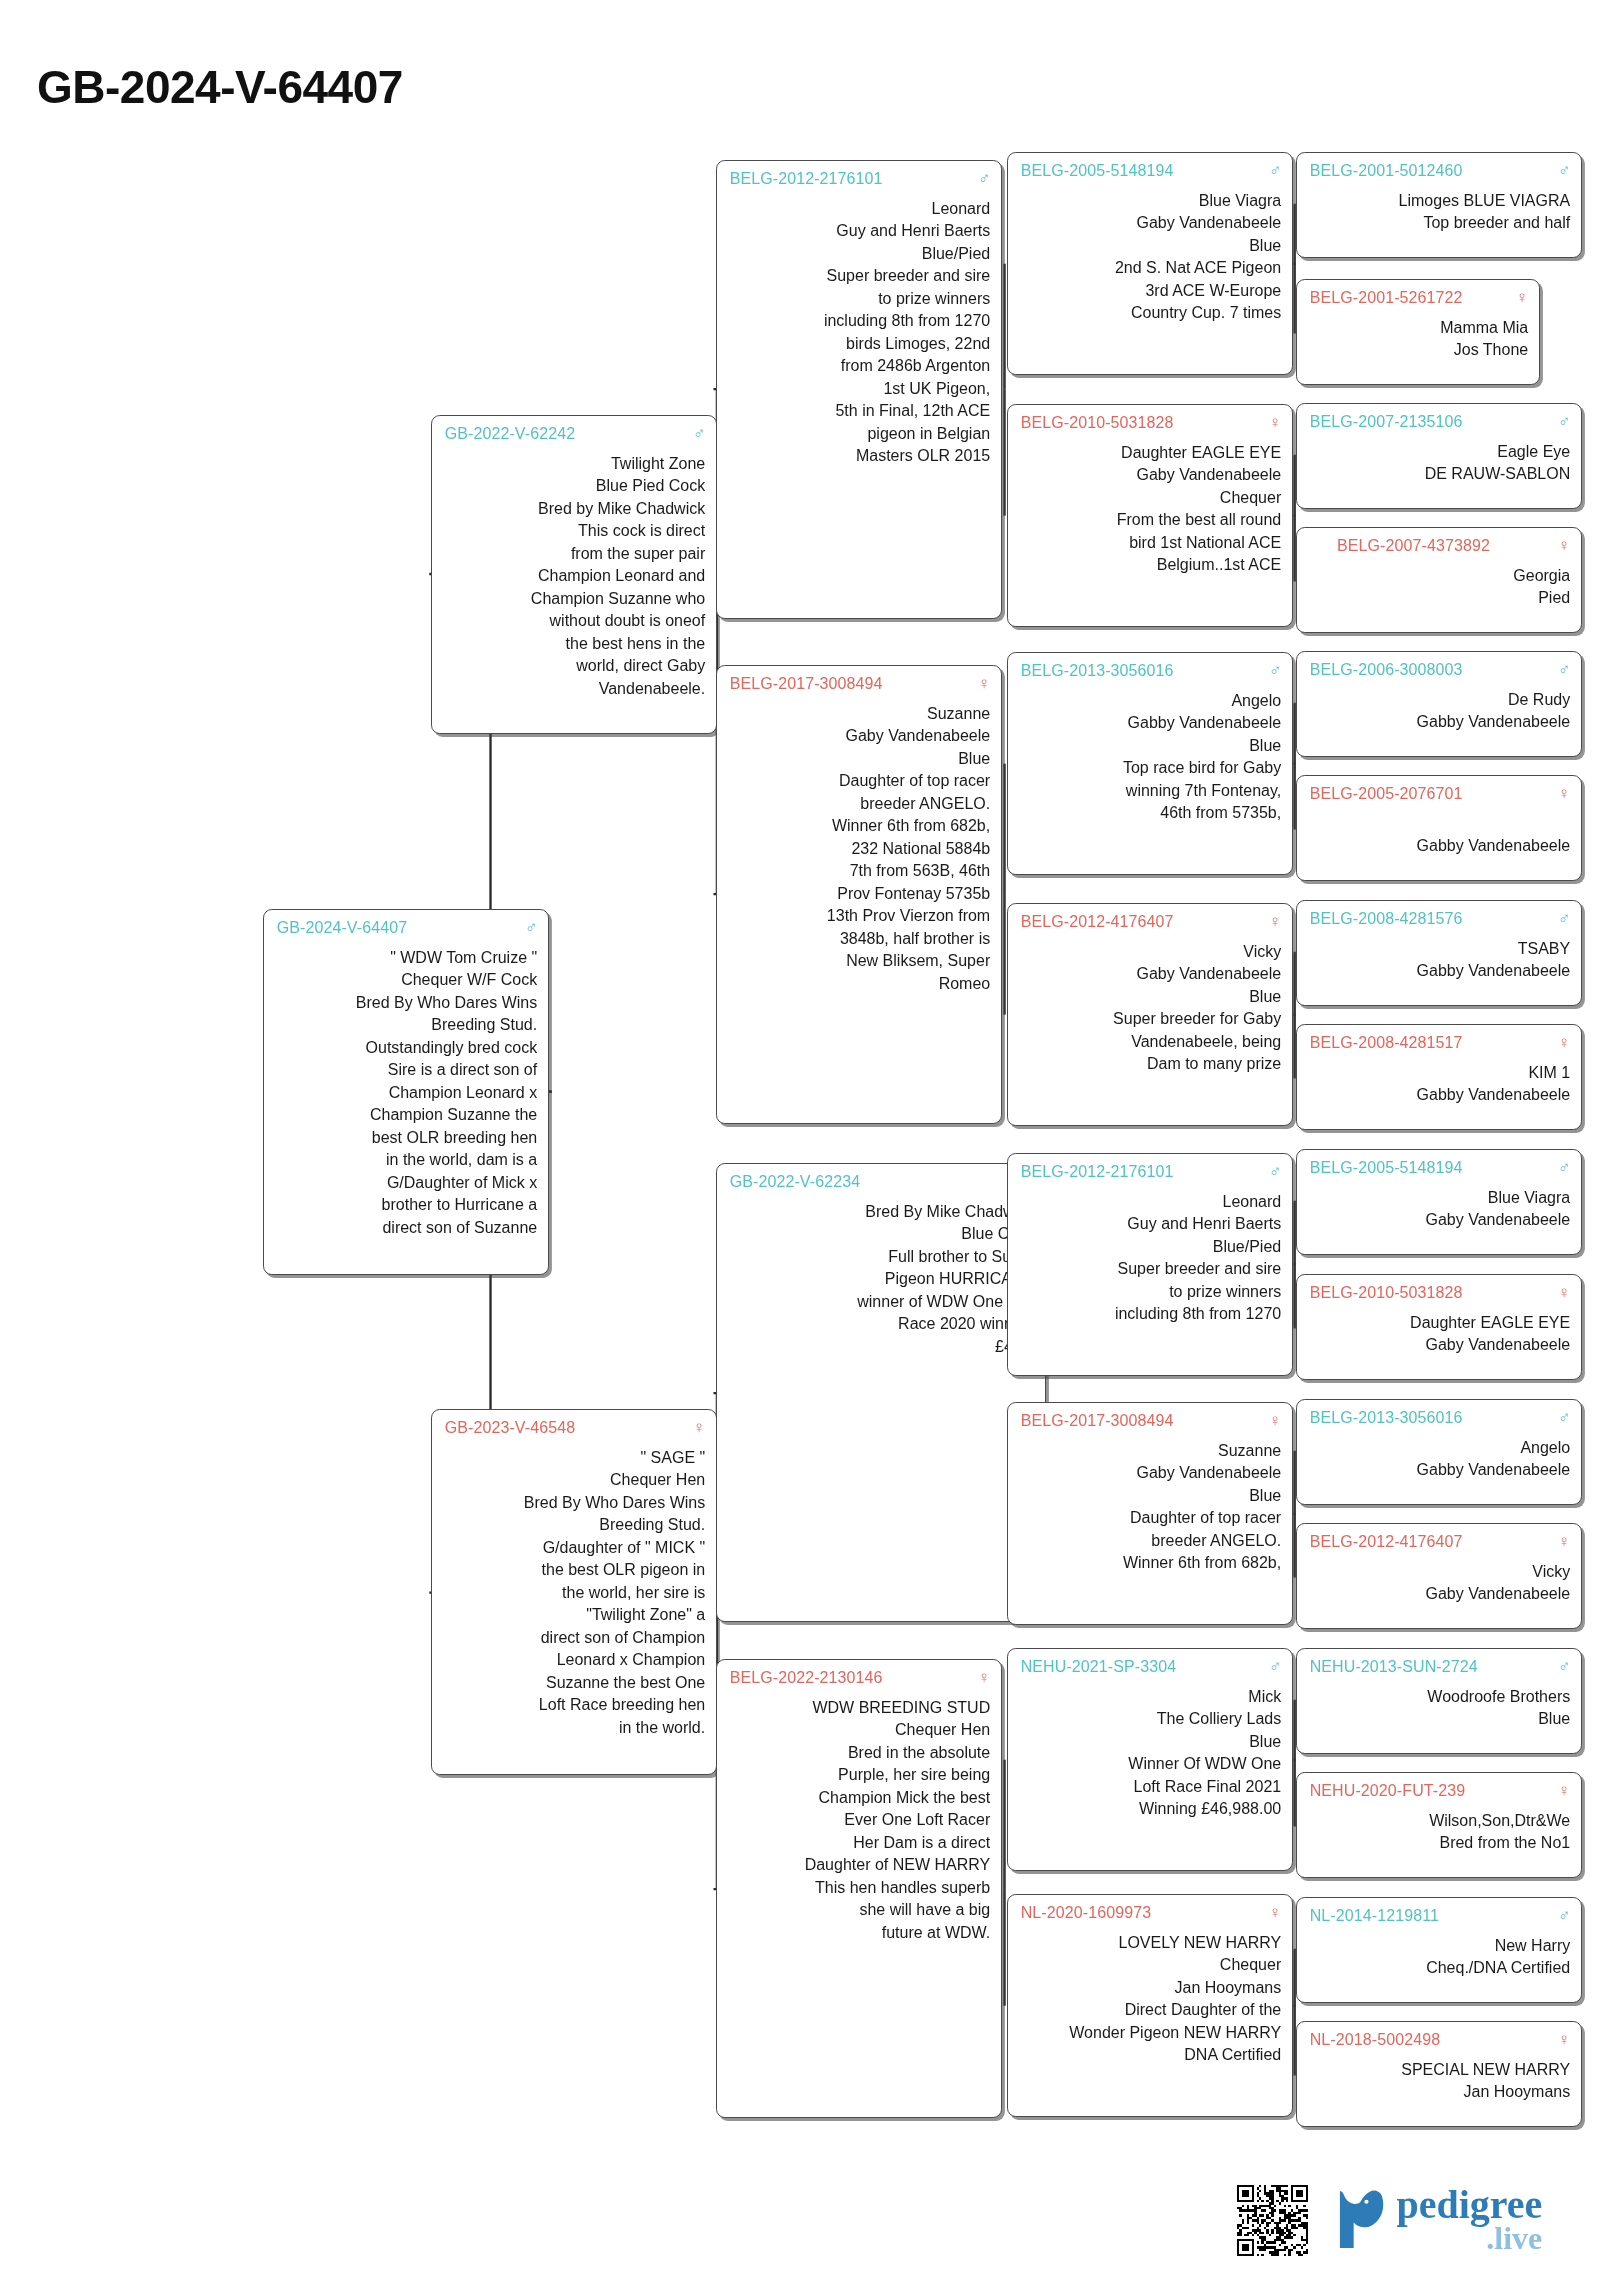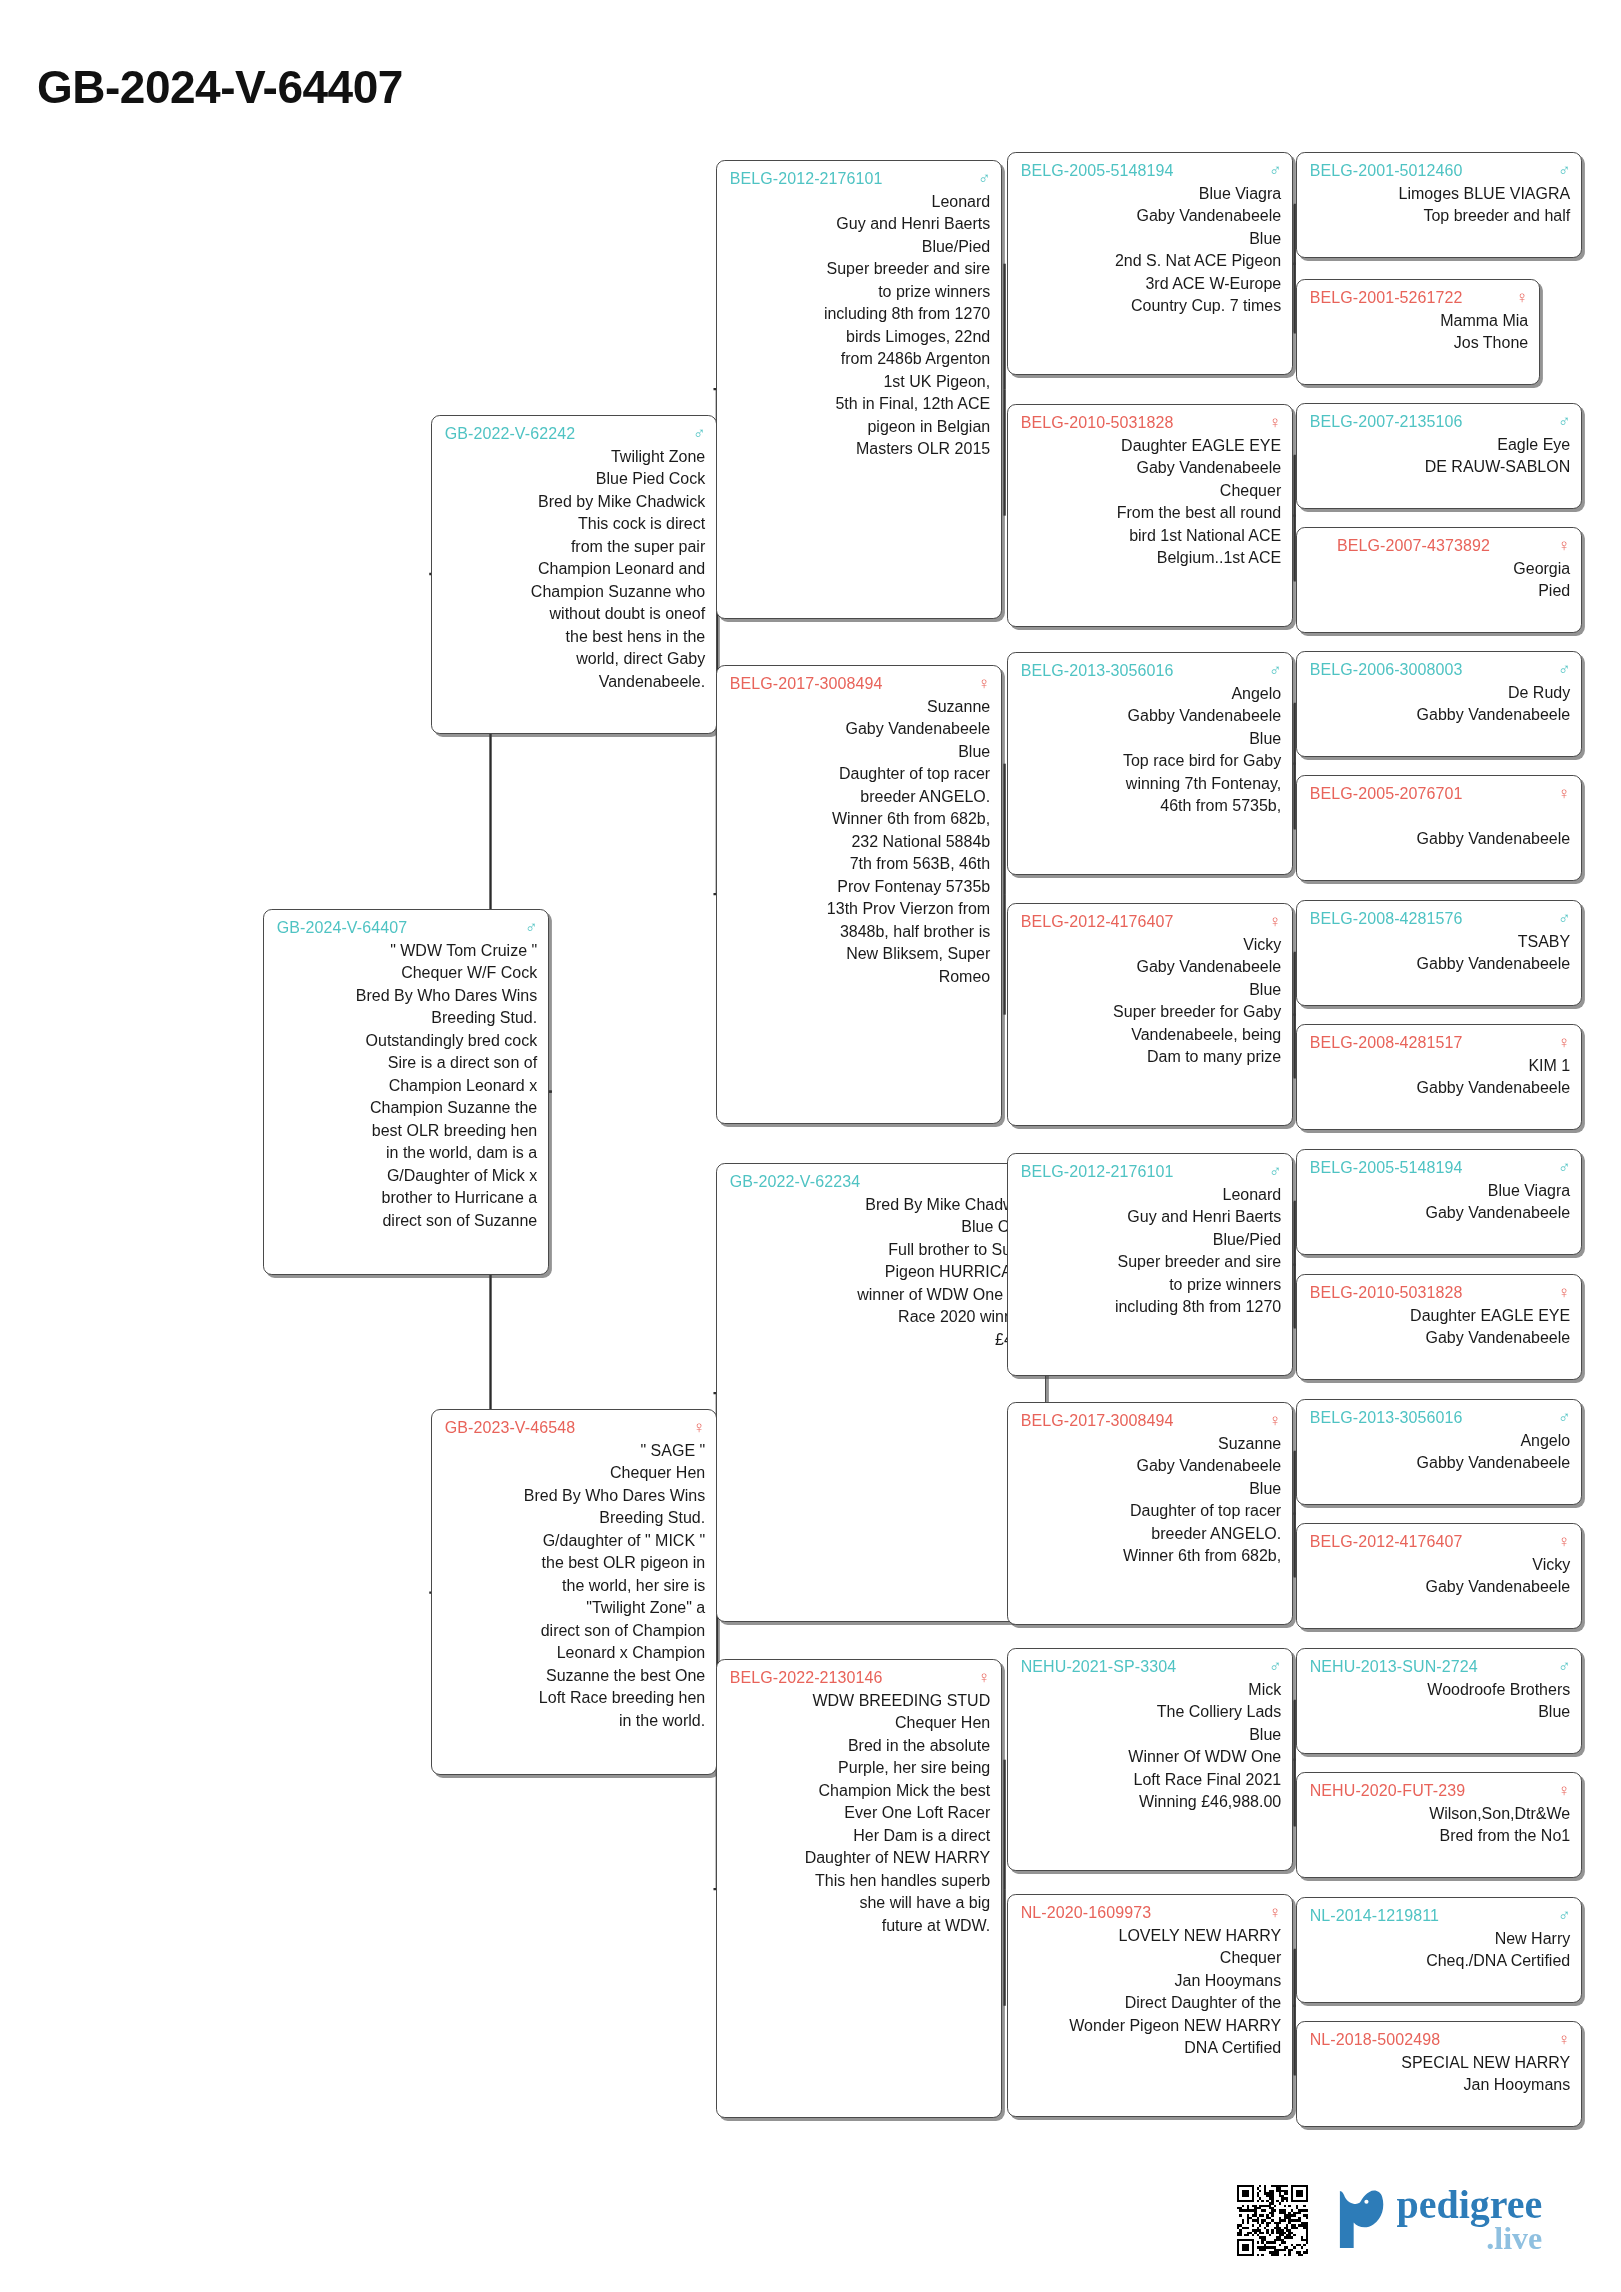--- a/index.html
+++ b/index.html
@@ -49,21 +49,21 @@
     white-space:nowrap;
   }
   .card .sexmark{
     font-size:16.7px;
     line-height:1;
     padding-left:5.9px;
   }
   .card.male .ring,.card.male .sexmark{color:#4fc3c3;}
   .card.female .ring,.card.female .sexmark{color:#e8635a;}
   .card .lines{
-    margin-top:1px;
+    margin-top:8px;
     color:#1a1a1a;
     font-size:16px;
     line-height:1.405;
   }
   .card .lines div{min-height:21.6px;white-space:nowrap;}
 
   
   #brandbar{
     position:absolute;
     left:1237px; top:2166px;
@@ -156,21 +156,21 @@
           <div>This cock is direct</div>
           <div>from the super pair</div>
           <div>Champion Leonard and</div>
           <div>Champion Suzanne who</div>
           <div>without doubt is oneof</div>
           <div>the best hens in the</div>
           <div>world, direct Gaby</div>
           <div>Vandenabeele.</div>
         </div>
       </div>
-      <div class="card female" style="left: 431px; top: 1409px; width: 286px; height: 366px; border-radius: 9px;">
+      <div class="card female" style="left: 431px; top: 1409px; width: 286px; height: 366px;">
         <div class="hdr">
           <span class="ring">GB-2023-V-46548</span>
           <span class="sexmark">♀</span>
         </div>
         <div class="lines">
           <div>" SAGE "</div>
           <div>Chequer Hen</div>
           <div>Bred By Who Dares Wins</div>
           <div>Breeding Stud.</div>
           <div>G/daughter of " MICK "</div>

